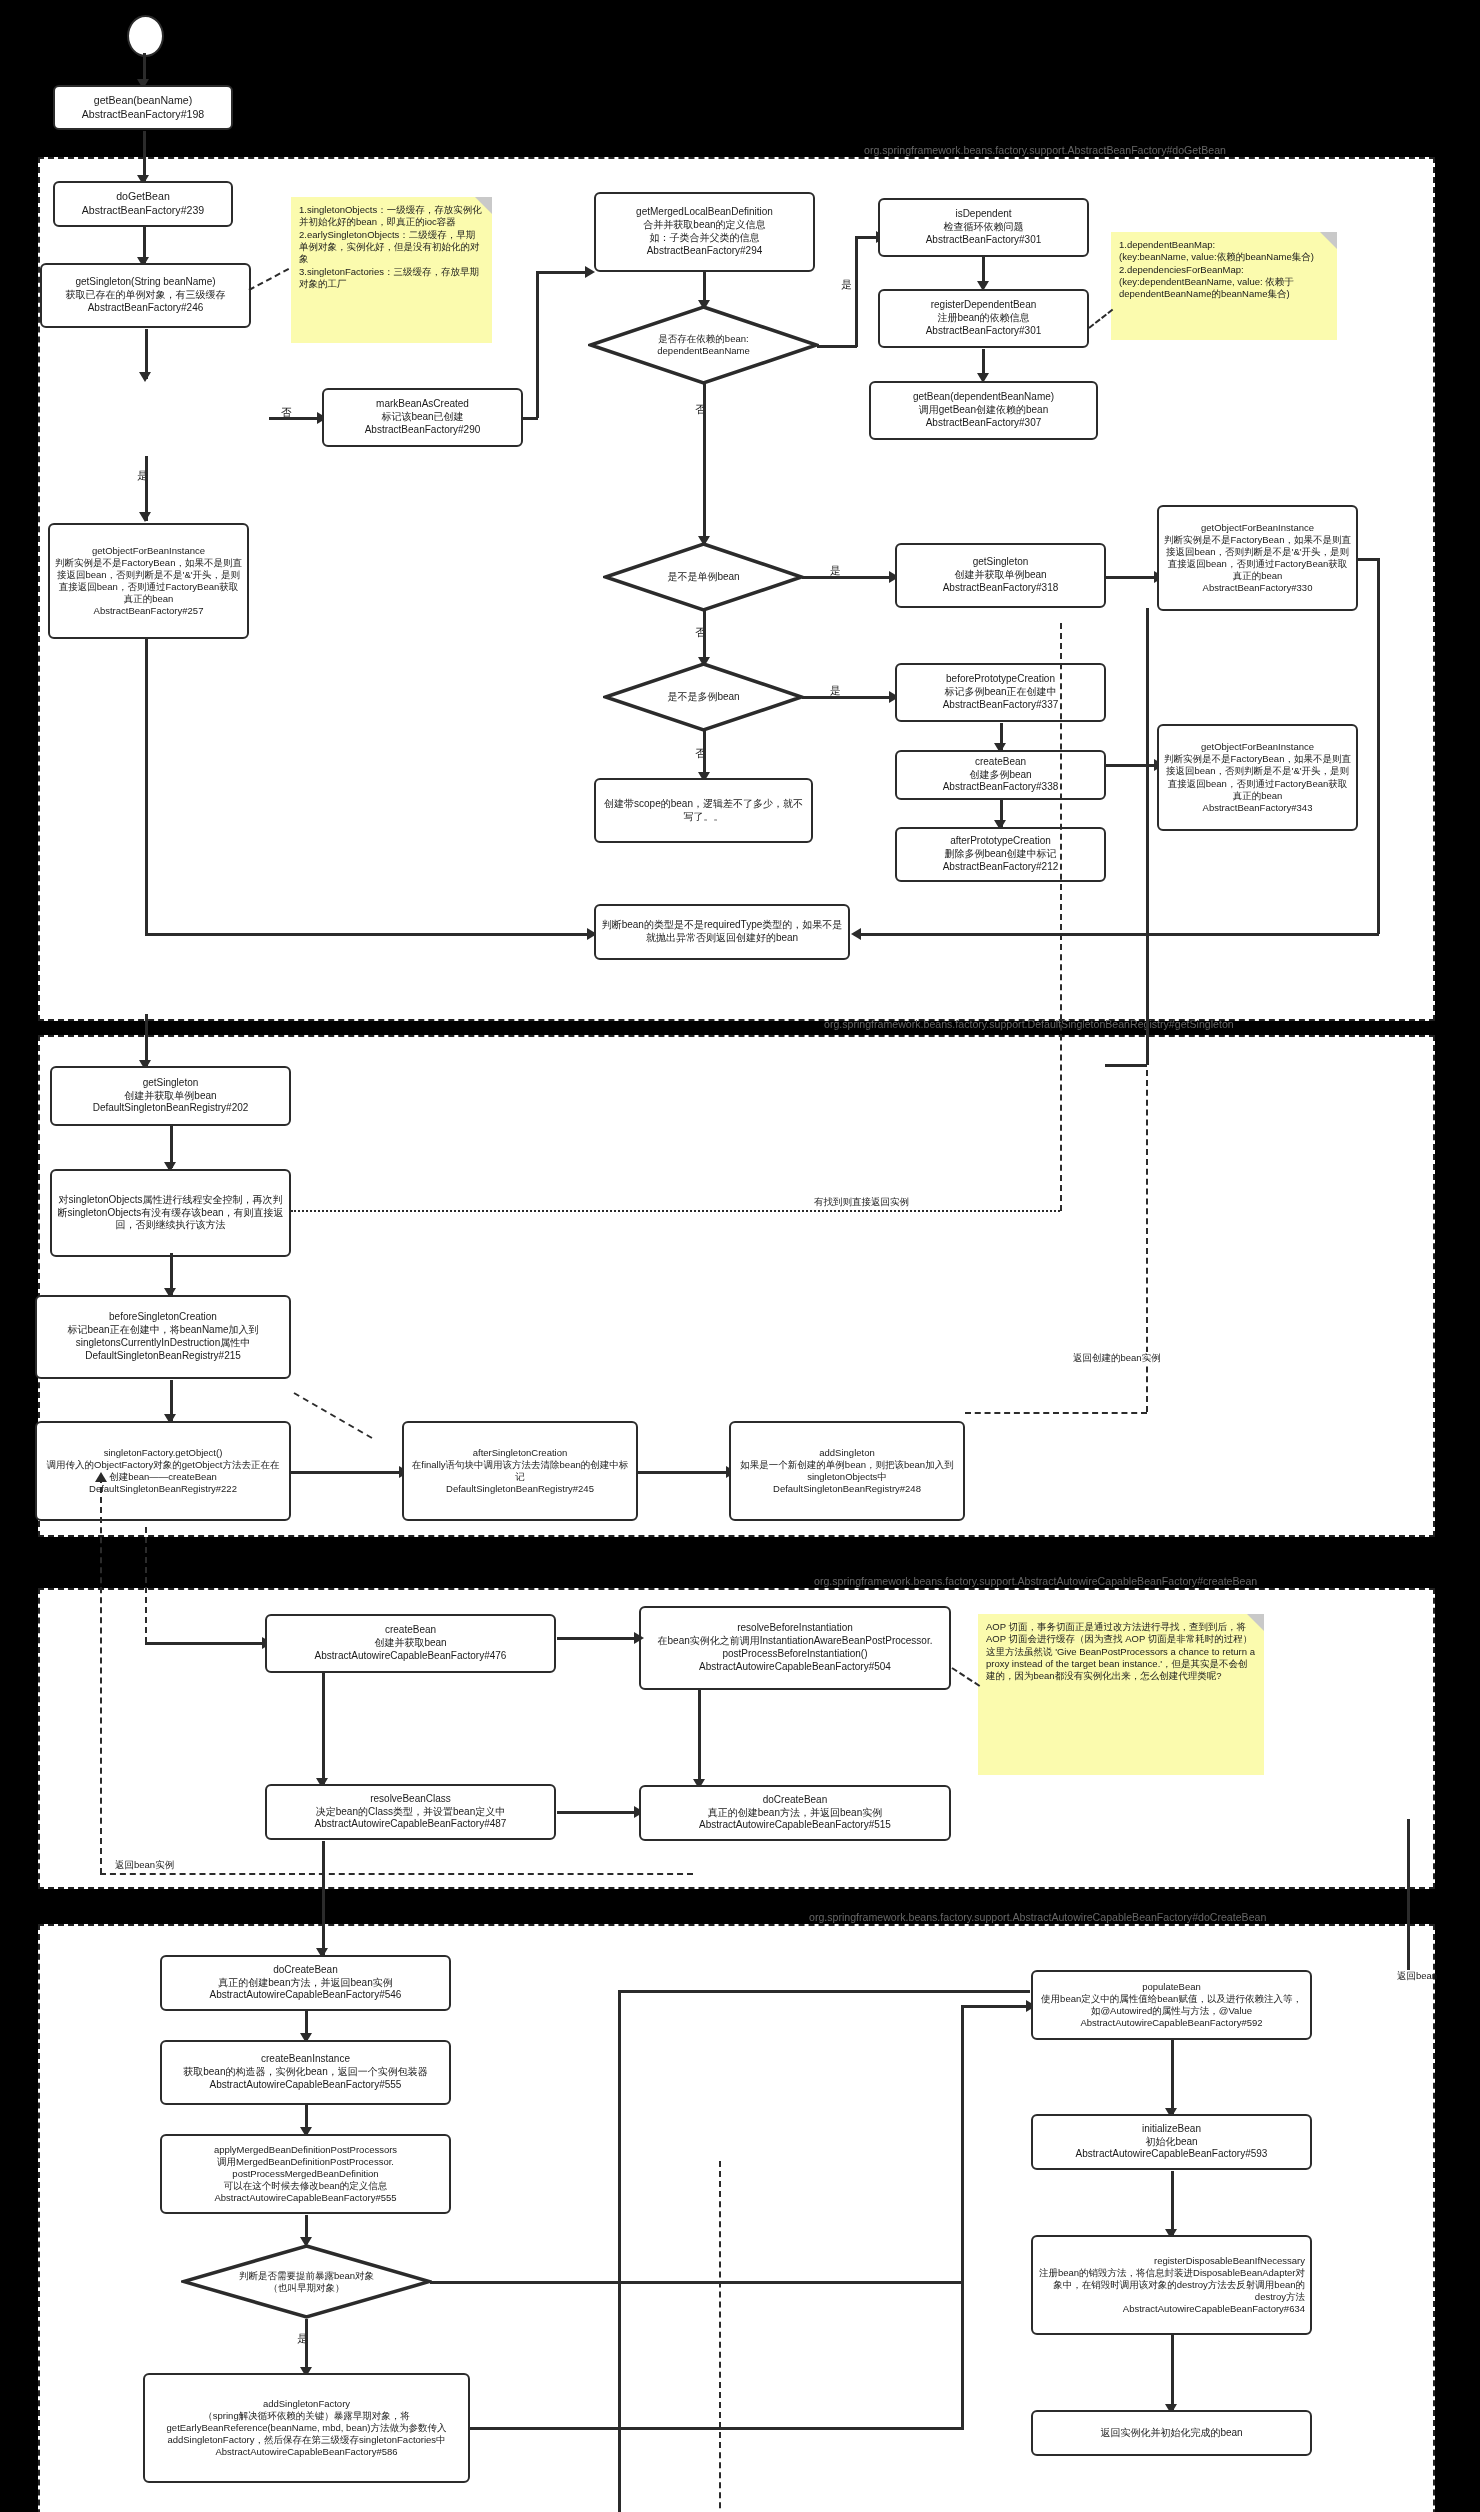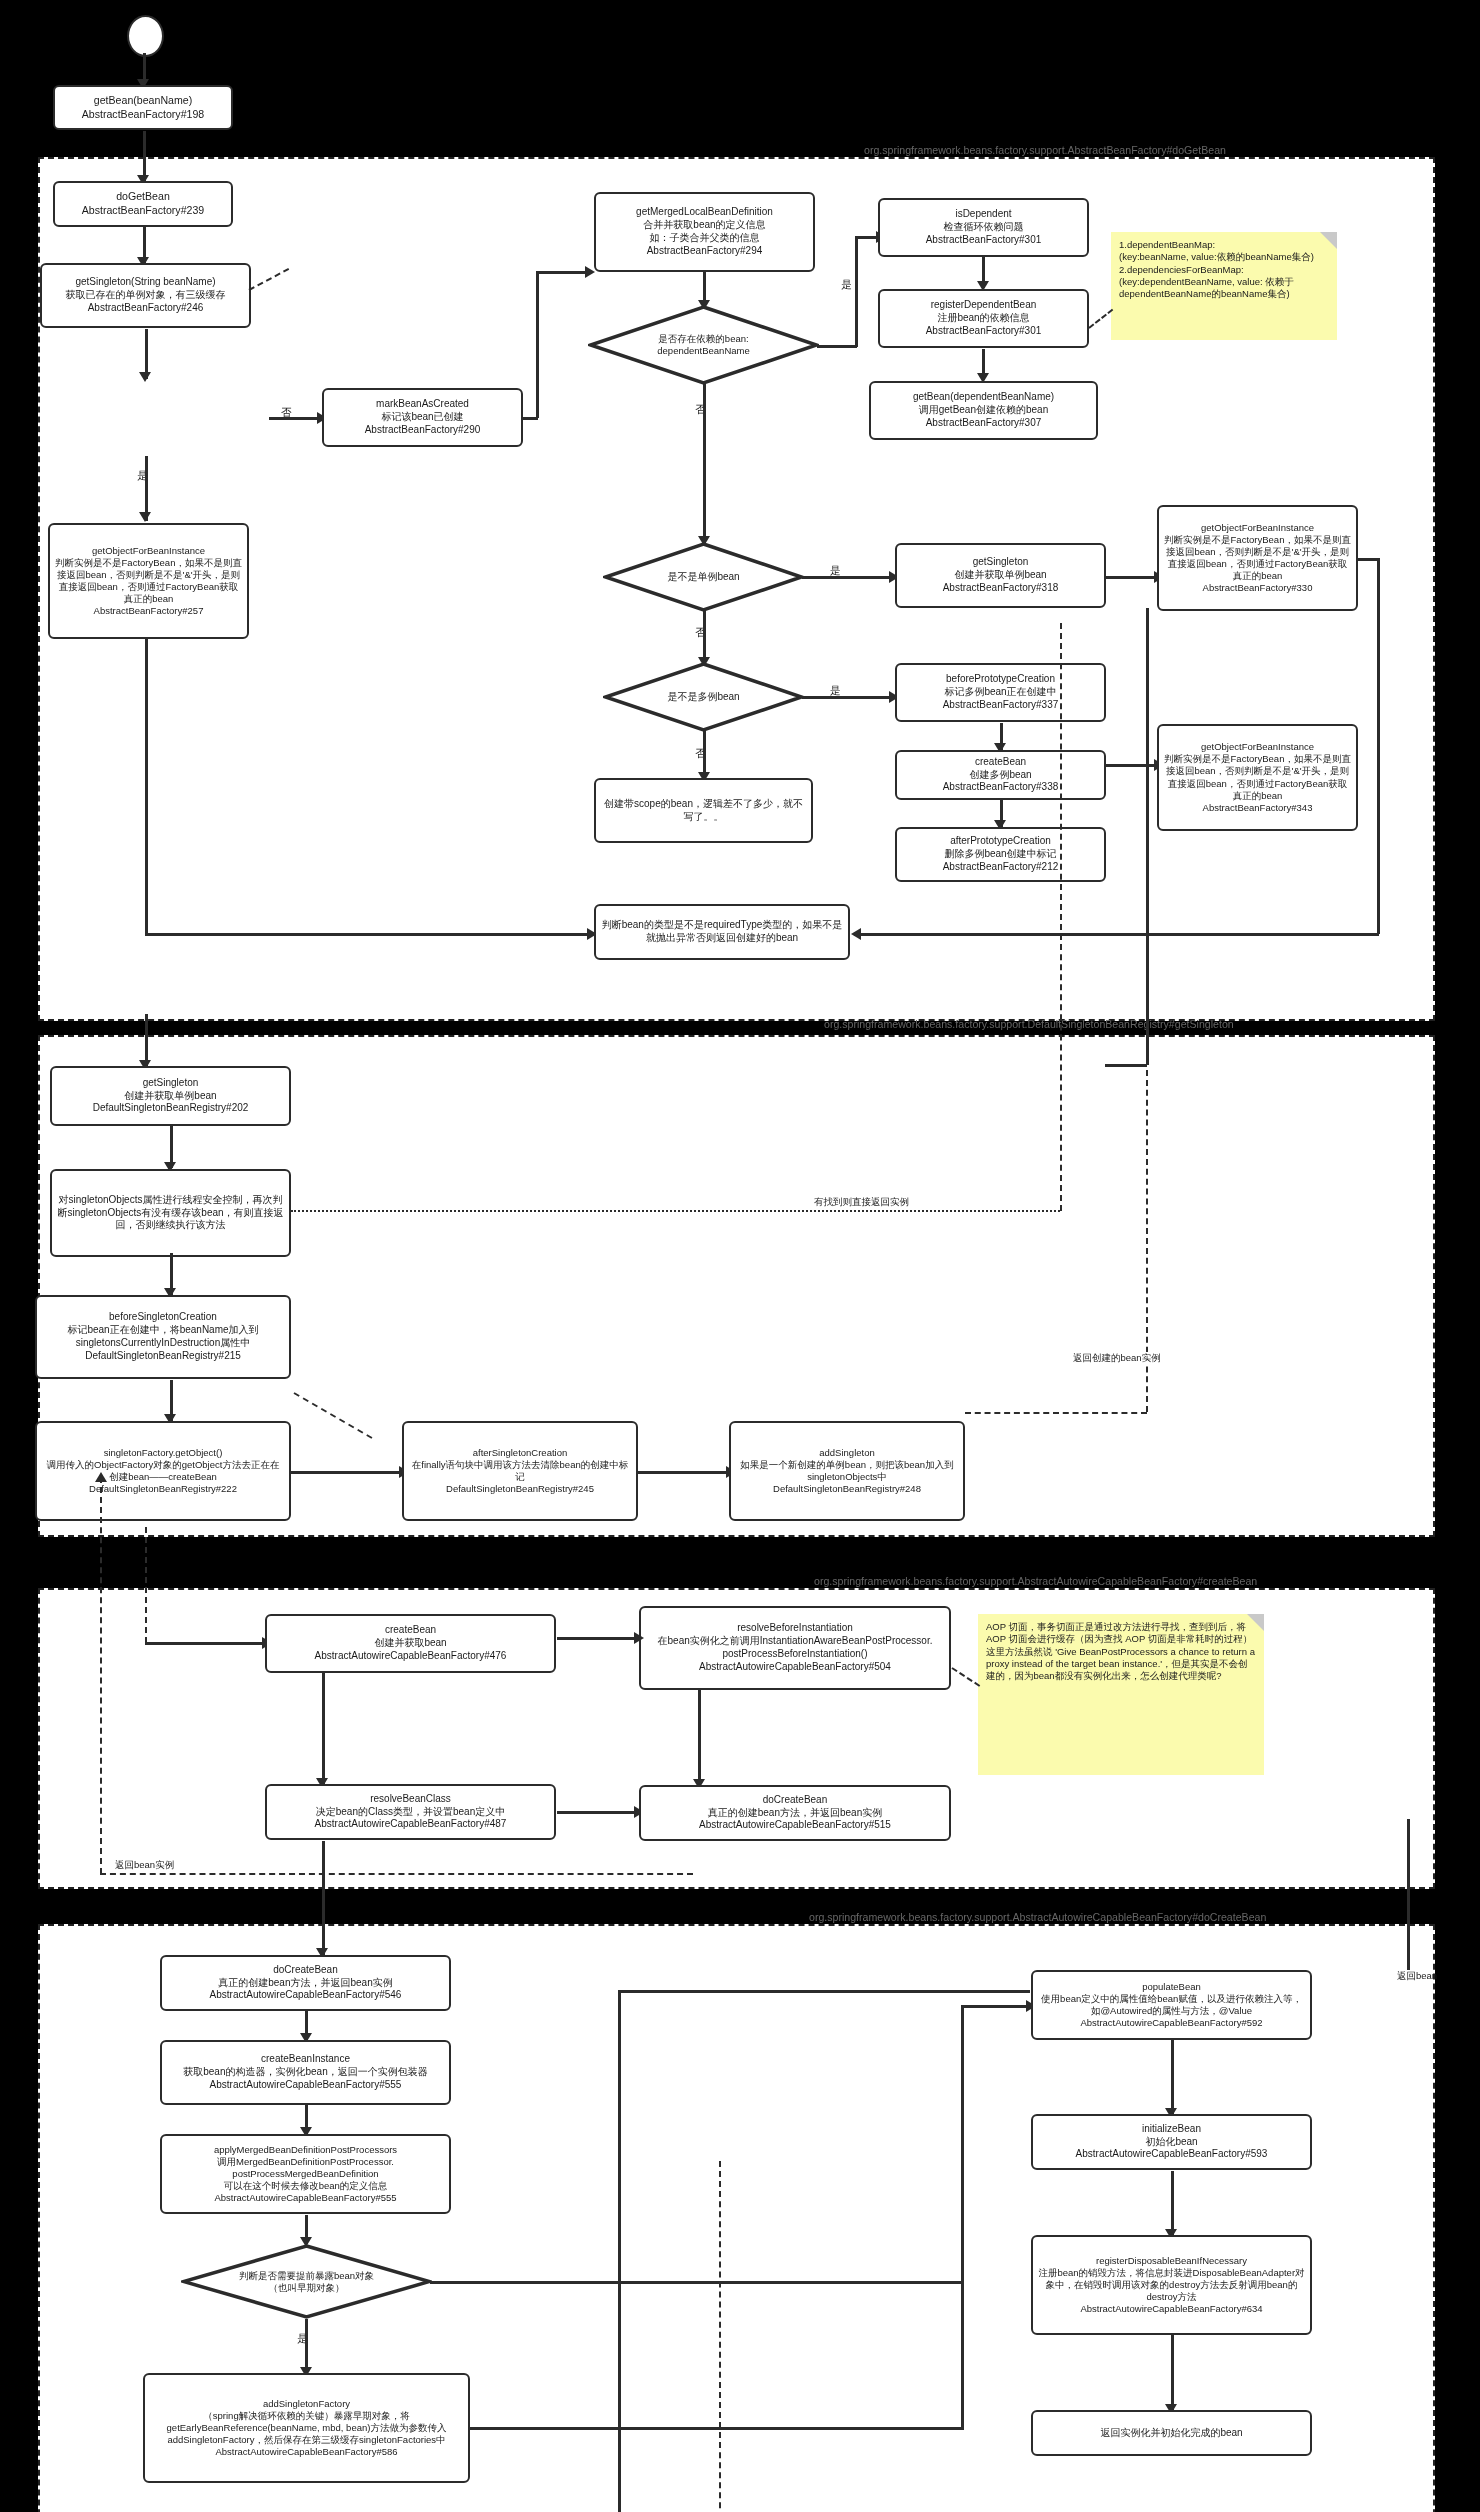--- a/index.html
+++ b/index.html
@@ -79,20 +79,23 @@
   <div class="arr arr-d" style="left:137px;top:257px;"></div>
 
   <div class="node" style="left:40px;top:263px;width:211px;height:65px;font-size:10px;">
     <span class="txt">getSingleton(String beanName)
 获取已存在的单例对象，有三级缓存
 AbstractBeanFactory#246</span>
   </div>
   <div class="ln lnv" style="left:145px;top:329px;height:50px;"></div>
   <div class="arr arr-d" style="left:139px;top:372px;"></div>
 
+  <div class="note" style="left:291px;top:197px;width:201px;height:146px;font-size:9.5px;">1.singletonObjects：一级缓存，存放实例化并初始化好的bean，即真正的ioc容器
+2.earlySingletonObjects：二级缓存，早期单例对象，实例化好，但是没有初始化的对象
+3.singletonFactories：三级缓存，存放早期对象的工厂</div>
   <div class="dln" style="left:249px;top:289px;width:45px;transform:rotate(-28deg);transform-origin:left center;"></div>
 
   <div class="elab" style="left:281px;top:406px;font-size:10.6px;">否</div>
   <div class="ln lnh" style="left:269px;top:417px;width:50px;"></div>
   <div class="arr arr-r" style="left:317px;top:412px;"></div>
 
   <div class="elab vert" style="left:136px;top:462px;font-size:10.6px;">是</div>
   <div class="ln lnv" style="left:145px;top:456px;height:65px;"></div>
   <div class="arr arr-d" style="left:139px;top:512px;"></div>
 
@@ -422,21 +425,21 @@
   <div class="arr arr-d" style="left:1165px;top:2108px;"></div>
 
   <div class="node" style="left:1031px;top:2114px;width:281px;height:56px;font-size:10px;">
     <span class="txt">initializeBean
 初始化bean
 AbstractAutowireCapableBeanFactory#593</span>
   </div>
   <div class="ln lnv" style="left:1171px;top:2171px;height:65px;"></div>
   <div class="arr arr-d" style="left:1165px;top:2229px;"></div>
 
-  <div class="node" style="left:1031px;top:2235px;width:281px;height:100px;font-size:9.5px;">
+  <div class="node" style="left:1031px;top:2235px;width:281px;height:100px;font-size:9.5px;text-align:right;">
     <span class="txt">registerDisposableBeanIfNecessary
 注册bean的销毁方法，将信息封装进DisposableBeanAdapter对象中，在销毁时调用该对象的destroy方法去反射调用bean的destroy方法
 AbstractAutowireCapableBeanFactory#634</span>
   </div>
   <div class="ln lnv" style="left:1171px;top:2335px;height:75px;"></div>
   <div class="arr arr-d" style="left:1165px;top:2404px;"></div>
 
   <div class="node" style="left:1031px;top:2410px;width:281px;height:46px;font-size:10px;">
     <span class="txt">返回实例化并初始化完成的bean</span>
   </div>

